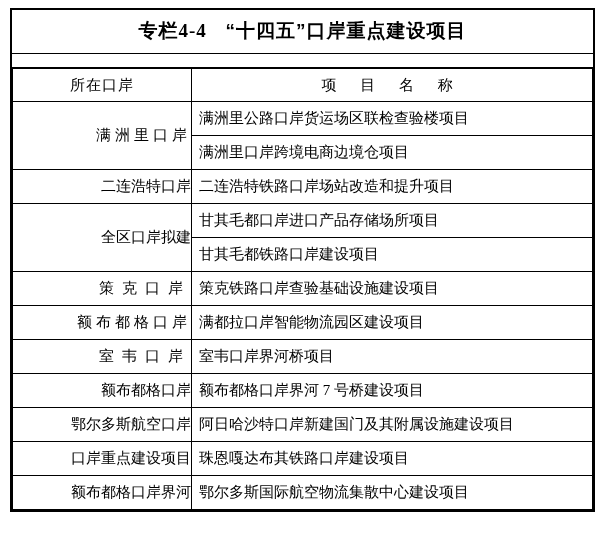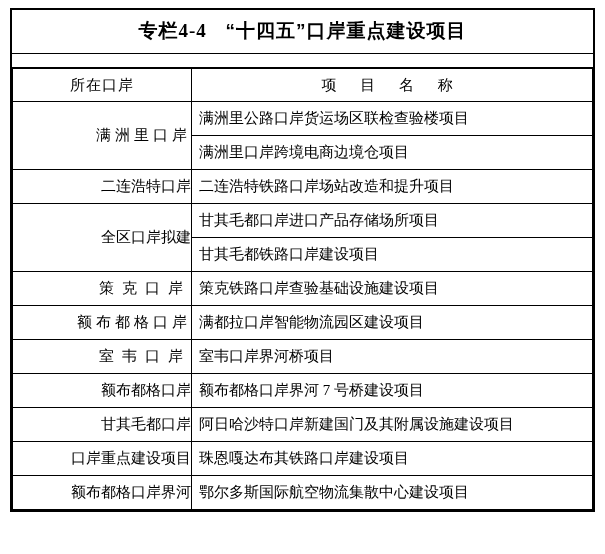--- a/index.html
+++ b/index.html
@@ -137,21 +137,21 @@
           </tr>
           <tr>
             <td class="port"><span class="sp3">室韦口岸</span></td>
             <td class="proj">室韦口岸界河桥项目</td>
           </tr>
           <tr>
             <td class="port"><span class="sp1">额布都格口岸</span></td>
             <td class="proj">额布都格口岸界河 7 号桥建设项目</td>
           </tr>
           <tr>
-            <td class="port"><span class="sp1">甘其毛都口岸</span></td>
+            <td class="port"><span class="sp1">鄂尔多斯航空口岸</span></td>
             <td class="proj">阿日哈沙特口岸新建国门及其附属设施建设项目</td>
           </tr>
           <tr>
             <td class="port"><span class="sp1">口岸重点建设项目</span></td>
             <td class="proj">珠恩嘎达布其铁路口岸建设项目</td>
           </tr>
           <tr>
             <td class="port"><span class="sp1">额布都格口岸界河</span></td>
             <td class="proj">鄂尔多斯国际航空物流集散中心建设项目</td>
           </tr>

